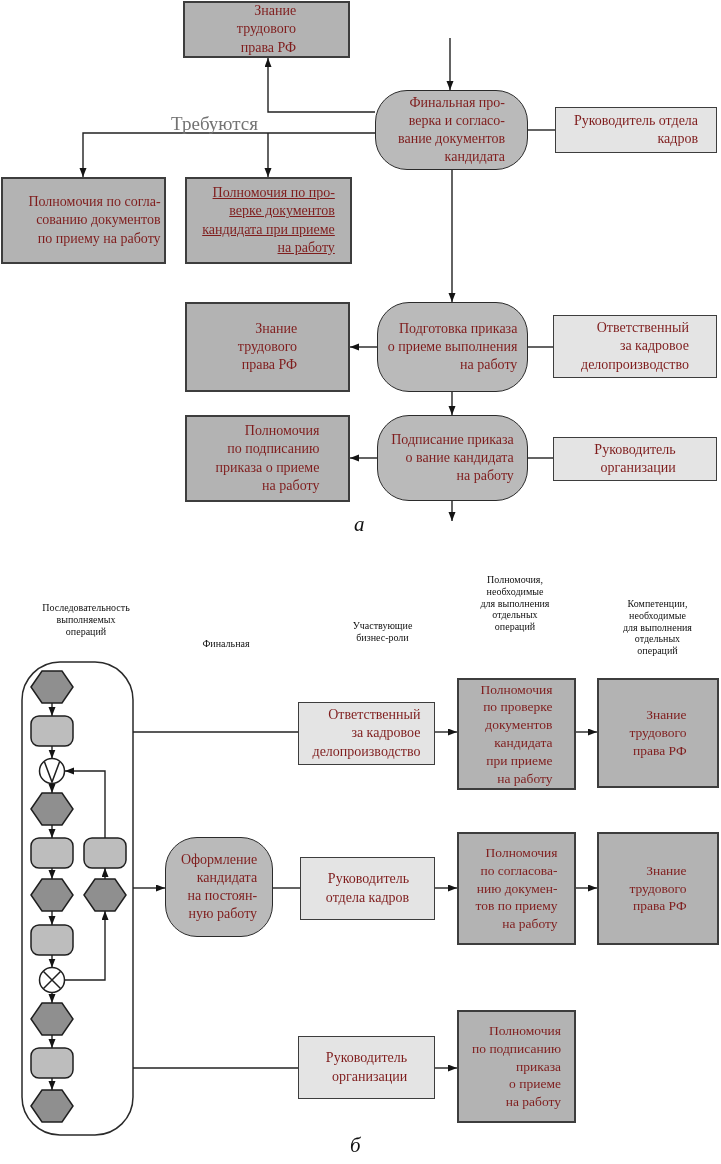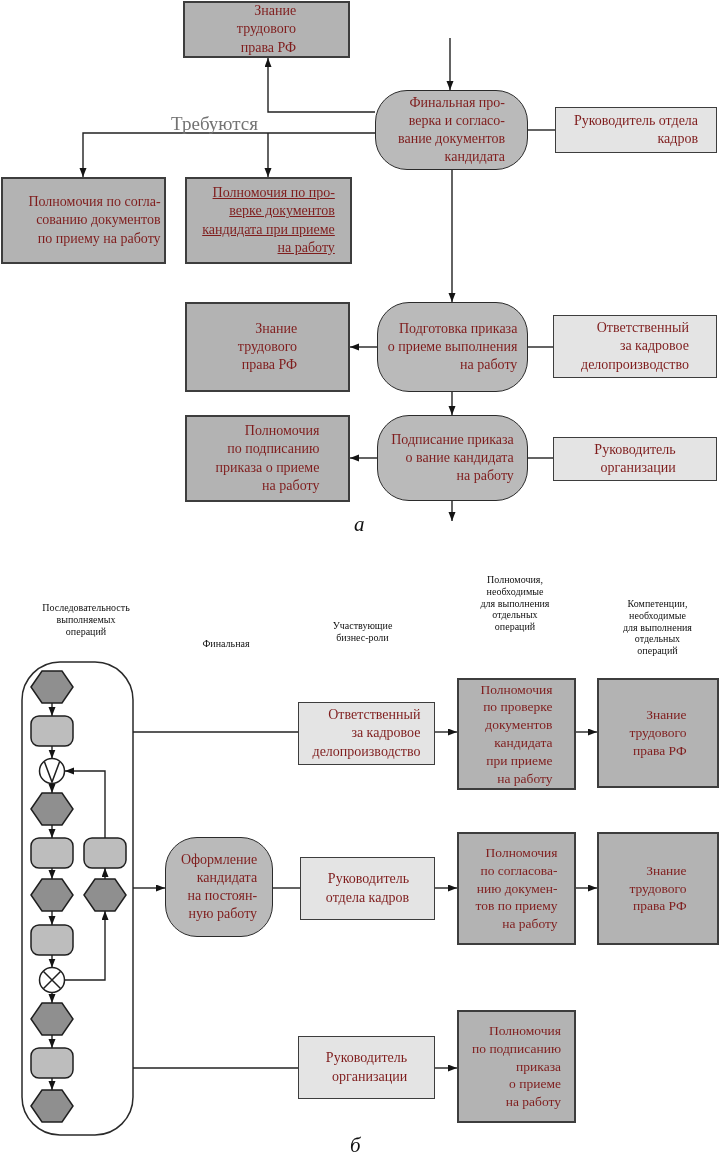--- a/index.html
+++ b/index.html
@@ -156,21 +156,21 @@
 организации</div>
 
   <div class="caption" style="left:354px;top:512px;">а</div>
 
   <div class="hdr" style="left:8px;top:602px;width:156px;">Последовательность
 выполняемых
 операций</div>
 
   <div class="hdr" style="left:182px;top:638px;width:88px;">Финальная</div>
 
-  <div class="hdr" style="left:310px;top:620px;width:105px;">Участвующие
+  <div class="hdr" style="left:330px;top:620px;width:105px;">Участвующие
 бизнес-роли</div>
 
   <div class="hdr" style="left:454px;top:574px;width:122px;">Полномочия,
 необходимые
 для выполнения
 отдельных
 операций</div>
 
   <div class="hdr" style="left:594px;top:574px;width:127px;margin-top:24px;">Компетенции,
 необходимые

